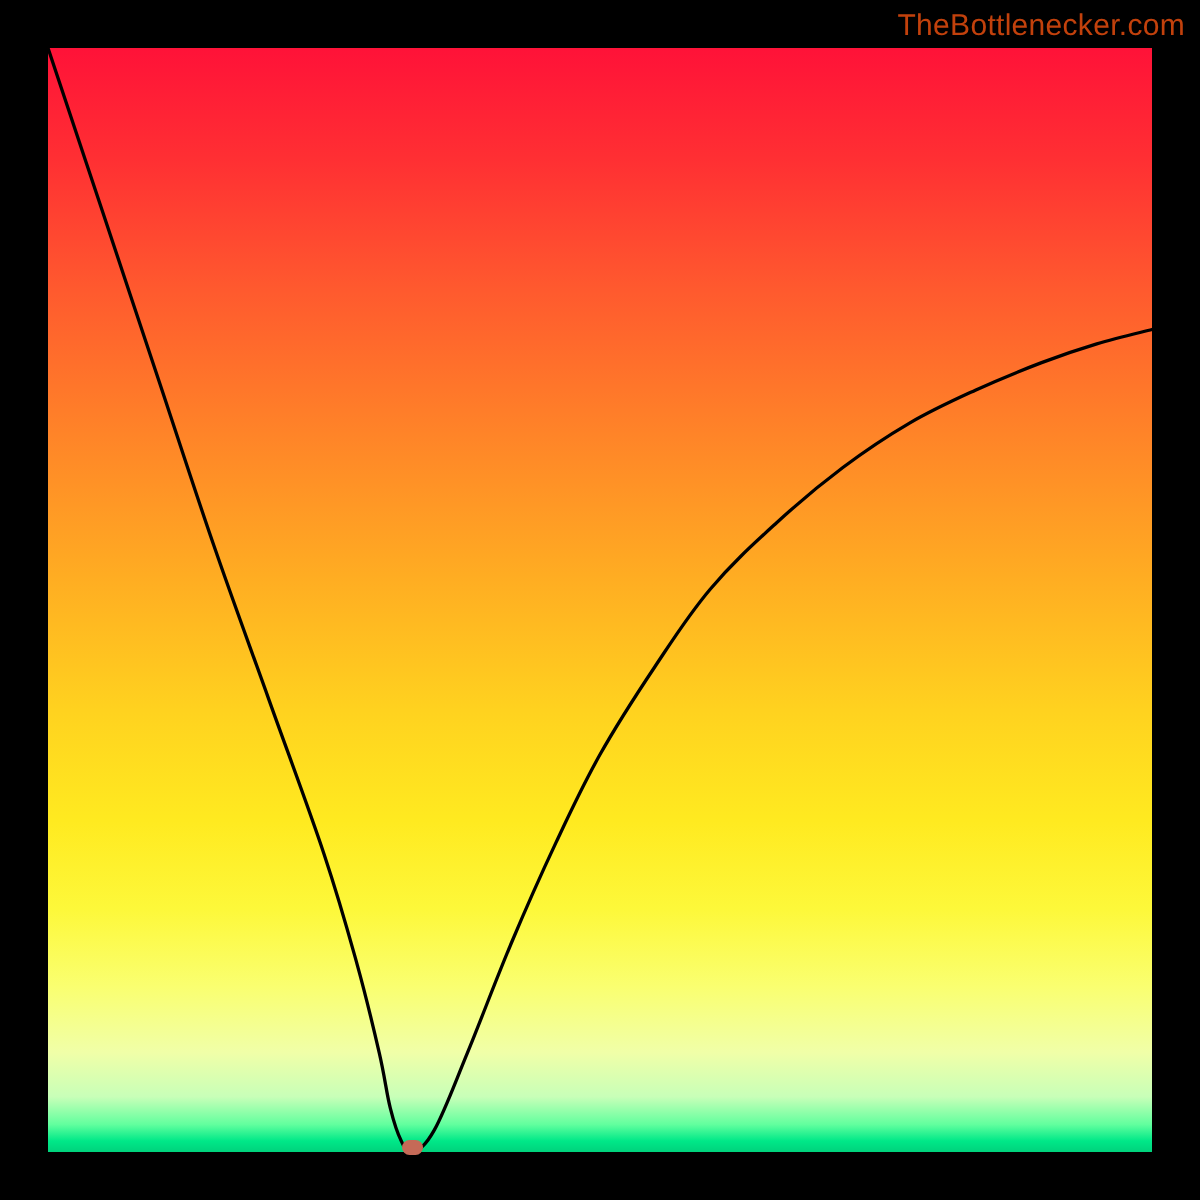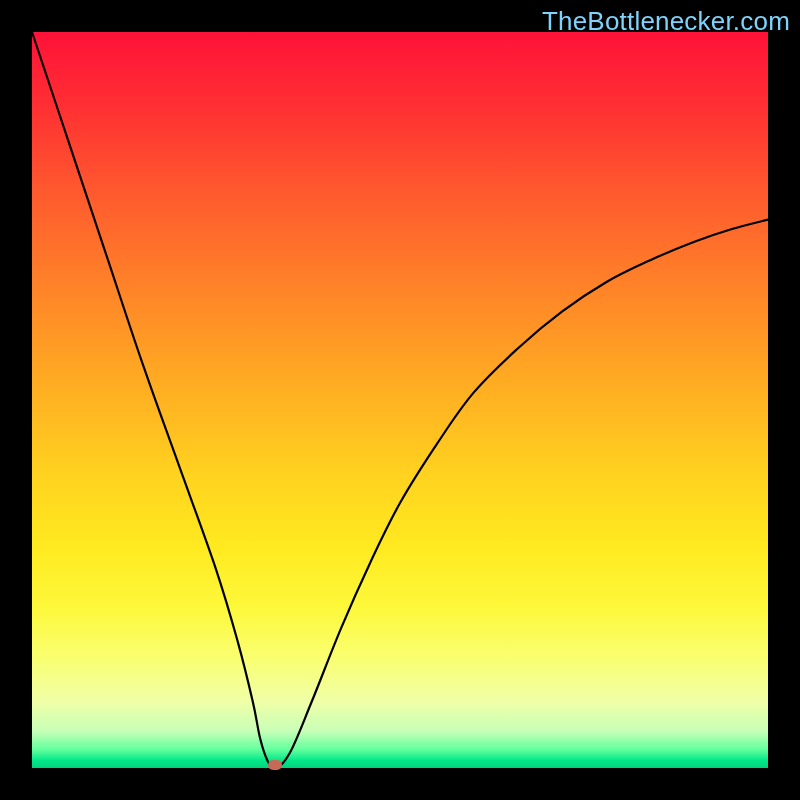--- a/index.html
+++ b/index.html
@@ -39,22 +39,22 @@
       #c8ffb8 95%,
       #62ff9e 97.5%,
       #00e888 99%,
       #00d27c 100%
     );
   }
   .watermark {
     position: absolute;
     top: 6px;
     right: 10px;
-    color: #7dd3fc;
-    font-size: 26px;
+    color: #c2410c;
+    font-size: 20px;
     letter-spacing: 0.2px;
     font-weight: 500;
   }
   svg.curve {
     position: absolute;
     left: 32px;
     top: 32px;
     width: 736px;
     height: 736px;
     overflow: visible;

